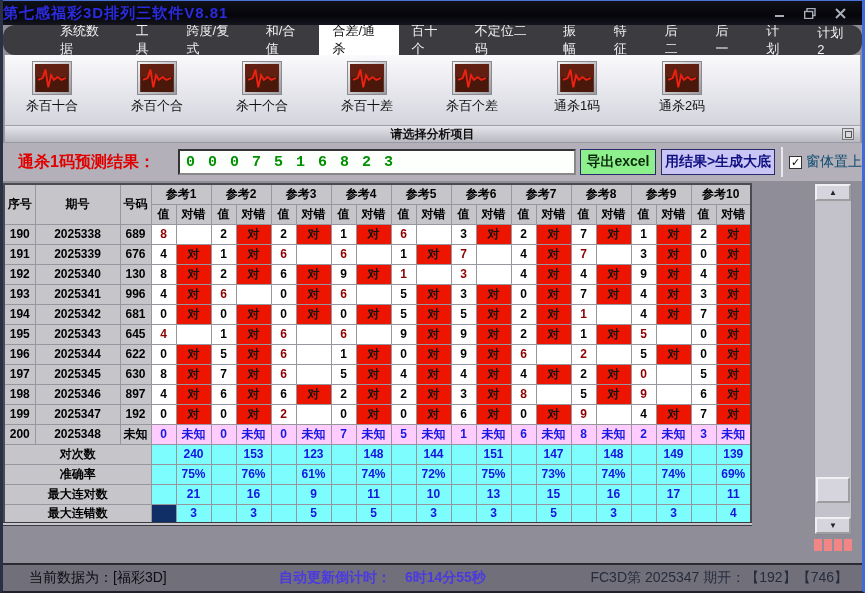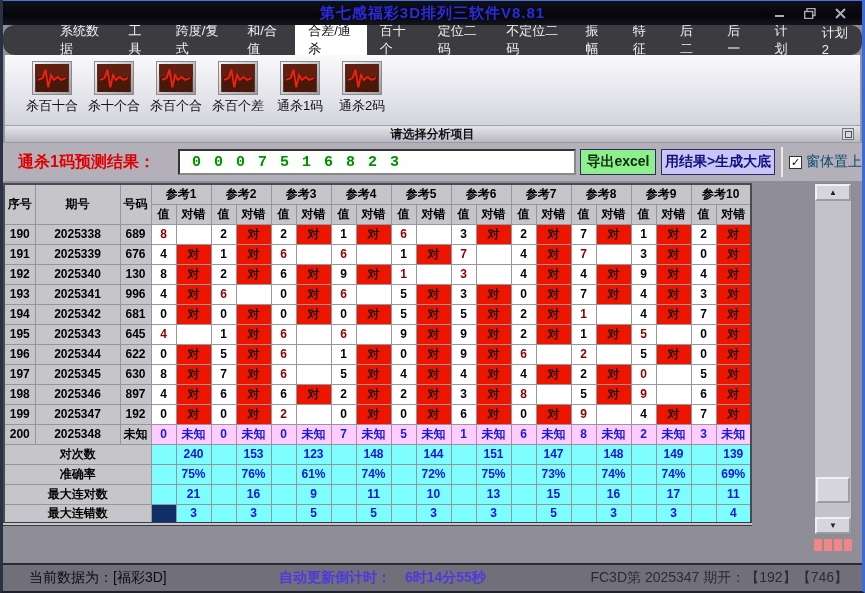--- a/index.html
+++ b/index.html
@@ -2,46 +2,46 @@
 <html><head>
 <meta charset="utf-8">
 <style>
   * { margin:0; padding:0; box-sizing:border-box; }
   html,body { width:865px; height:593px; }
   body { font-family:"Liberation Sans","DejaVu Sans",sans-serif; font-size:12px; }
   .window { width:865px; height:593px; background:#8f8d98; border-left:3px solid #2a3144; border-right:3px solid #3d6cd9; border-bottom:2px solid #20202c; display:flex; flex-direction:column; overflow:hidden; }
 
   
   .titlebar { height:25px; background:linear-gradient(#101018,#05050a 60%,#14141e); border-top:1px solid #4a72d8; display:flex; align-items:center; position:relative; flex:none; }
-  .title-text { position:absolute; left:0; right:0; text-align:center; color:#2b2be0; font-weight:bold; font-size:15px; letter-spacing:1px; }
+  .title-text { position:absolute; left:0; right:0; color:#2b2be0; font-weight:bold; font-size:15px; letter-spacing:1px; }
   .win-controls { margin-left:auto; display:flex; gap:14px; padding-right:14px; z-index:2; }
   .win-btn { width:16px; height:14px; display:flex; align-items:center; justify-content:center; }
   .win-btn svg { display:block; }
 
   
   .menubar { height:30px; background:#3b3b40; display:flex; align-items:stretch; padding-left:44px; flex:none;border-radius:12px; }
   .menu-item { color:#f2f2f2; font-size:13px; display:flex; align-items:center; padding:0 13px; cursor:default; }
   .menu-item.active { background:#ffffff; color:#101010; }
 
   
   .ribbon { height:88px; background:linear-gradient(#fafafc,#d9d9e2 70%,#c9c9d2); border:1px solid #9a9aa4; border-top:none; margin:0 1px; flex:none; }
-  .toolbar { height:70px; display:flex; align-items:flex-start; padding:6px 0 0 16px; }
+  .toolbar { height:70px; display:flex; align-items:flex-start; padding:6px 0 0 16px;gap:43px; }
   .tool-btn { width:62px; display:flex; flex-direction:column; align-items:center; cursor:default; }
   .tool-icon-frame { width:40px; height:34px; background:linear-gradient(135deg,#f4f4f6,#9a9aa0); padding:2px; border:1px solid #8a8a90; }
   .tool-icon-frame svg { display:block; }
   .tool-label { font-size:13px; color:#111; margin-top:2px; white-space:nowrap; }
   .ribbon-caption { height:17px; background:linear-gradient(#e4e4ea,#b9b9c2); border-top:1px solid #a0a0aa; display:flex; align-items:center; justify-content:center; position:relative; }
   .ribbon-caption .cap-text { font-weight:bold; font-size:12px; color:#101010; }
   .cap-icon { position:absolute; right:6px; top:2px; width:12px; height:12px; border:1px solid #777; background:#d8d8de; }
   .cap-icon::after { content:""; position:absolute; left:2px; top:2px; width:5px; height:5px; border:1px solid #555; }
 
   
   .result-bar { height:38px; background:#b3b0ba; display:flex; align-items:center; padding-left:15px; flex:none; }
   .result-label { color:#e00000; font-weight:bold; font-size:16px; width:160px; white-space:nowrap; }
-  .result-input { width:398px; height:26px; background:#fdfffd; border:2px inset #888; color:#009000; font-weight:bold; font-size:15px; font-family:"Liberation Mono","DejaVu Sans Mono",monospace; letter-spacing:2px; padding-left:12px; }
+  .result-input { width:398px; height:26px; background:#fdfffd; border:2px inset #888; color:#009000; font-weight:bold; font-size:15px; font-family:"Liberation Mono","DejaVu Sans Mono",monospace; letter-spacing:2px; padding-left:6px; }
   .btn { height:26px; font-weight:bold; font-size:14px; border:1px solid #2a2a6a; cursor:default; font-family:inherit; }
   .btn-export { margin-left:4px; width:76px; background:#8df08d; color:#0a2a0a; }
   .btn-generate { margin-left:5px; width:114px; background:#c9c5f5; color:#101080; }
   .topmost { margin-left:6px; display:flex; align-items:center; gap:4px; border-left:2px solid #e8e8ee; padding-left:6px; height:30px; }
   .cbox { width:13px; height:13px; background:#fff; border:1px solid #333; font-size:11px; line-height:11px; text-align:center; color:#000; font-weight:bold; }
   .cbox-label { font-size:14px; color:#0c4a6e; white-space:nowrap; }
 
   
   .main { flex:1; position:relative; background:#8f8d98; }
   table.grid { border-collapse:collapse; position:absolute; left:0; top:2px; background:#c6c5ca; border:2px solid #4a4a52; border-bottom:4px double #3a3a42; table-layout:fixed; }
@@ -99,21 +99,20 @@
     </div>
   </div>
 
   <div class="menubar">
       <div class="menu-item">系统数据</div>
       <div class="menu-item">工具</div>
       <div class="menu-item">跨度/复式</div>
       <div class="menu-item">和/合值</div>
       <div class="menu-item active">合差/通杀</div>
       <div class="menu-item">百十个</div>
-      <div class="menu-item">定位二码</div>
       <div class="menu-item">不定位二码</div>
       <div class="menu-item">振幅</div>
       <div class="menu-item">特征</div>
       <div class="menu-item">后二</div>
       <div class="menu-item">后一</div>
       <div class="menu-item">计划</div>
       <div class="menu-item">计划2</div>
     </div>
 
   <div class="ribbon">
@@ -129,31 +128,41 @@
           <span class="tool-label">杀百十合</span>
         </div>
         <div class="tool-btn">
           <span class="tool-icon-frame">
             <svg viewBox="0 0 36 30" width="34" height="28">
               <rect width="36" height="30" fill="#4a170b"></rect>
               <rect width="36" height="14" fill="#601f10"></rect>
               <polyline points="3,17 8,15 11,6 14,25 17,12 20,17 24,14 28,17 33,15" fill="none" stroke="#ee2211" stroke-width="2"></polyline>
             </svg>
           </span>
+          <span class="tool-label">杀百个合</span>
+        </div>
+        <div class="tool-btn">
+          <span class="tool-icon-frame">
+            <svg viewBox="0 0 36 30" width="34" height="28">
+              <rect width="36" height="30" fill="#4a170b"></rect>
+              <rect width="36" height="14" fill="#601f10"></rect>
+              <polyline points="3,17 8,15 11,6 14,25 17,12 20,17 24,14 28,17 33,15" fill="none" stroke="#ee2211" stroke-width="2"></polyline>
+            </svg>
+          </span>
           <span class="tool-label">杀十个合</span>
         </div>
         <div class="tool-btn">
           <span class="tool-icon-frame">
             <svg viewBox="0 0 36 30" width="34" height="28">
               <rect width="36" height="30" fill="#4a170b"></rect>
               <rect width="36" height="14" fill="#601f10"></rect>
               <polyline points="3,17 8,15 11,6 14,25 17,12 20,17 24,14 28,17 33,15" fill="none" stroke="#ee2211" stroke-width="2"></polyline>
             </svg>
           </span>
-          <span class="tool-label">杀百个合</span>
+          <span class="tool-label">杀百十差</span>
         </div>
         <div class="tool-btn">
           <span class="tool-icon-frame">
             <svg viewBox="0 0 36 30" width="34" height="28">
               <rect width="36" height="30" fill="#4a170b"></rect>
               <rect width="36" height="14" fill="#601f10"></rect>
               <polyline points="3,17 8,15 11,6 14,25 17,12 20,17 24,14 28,17 33,15" fill="none" stroke="#ee2211" stroke-width="2"></polyline>
             </svg>
           </span>
           <span class="tool-label">杀百个差</span>

